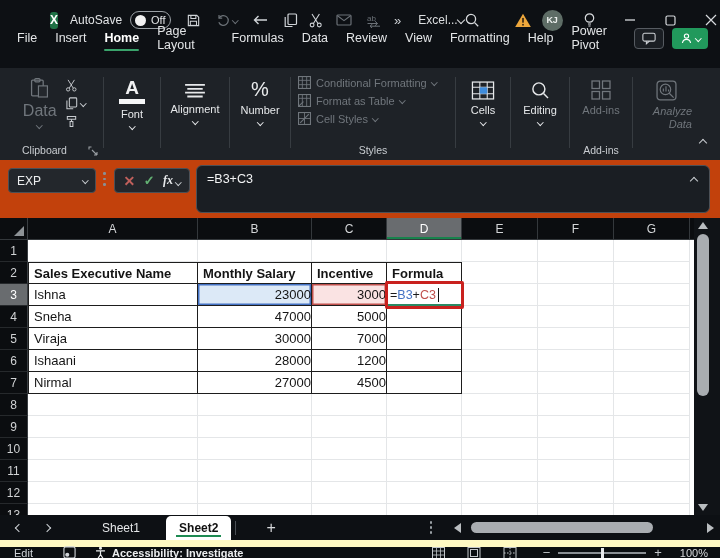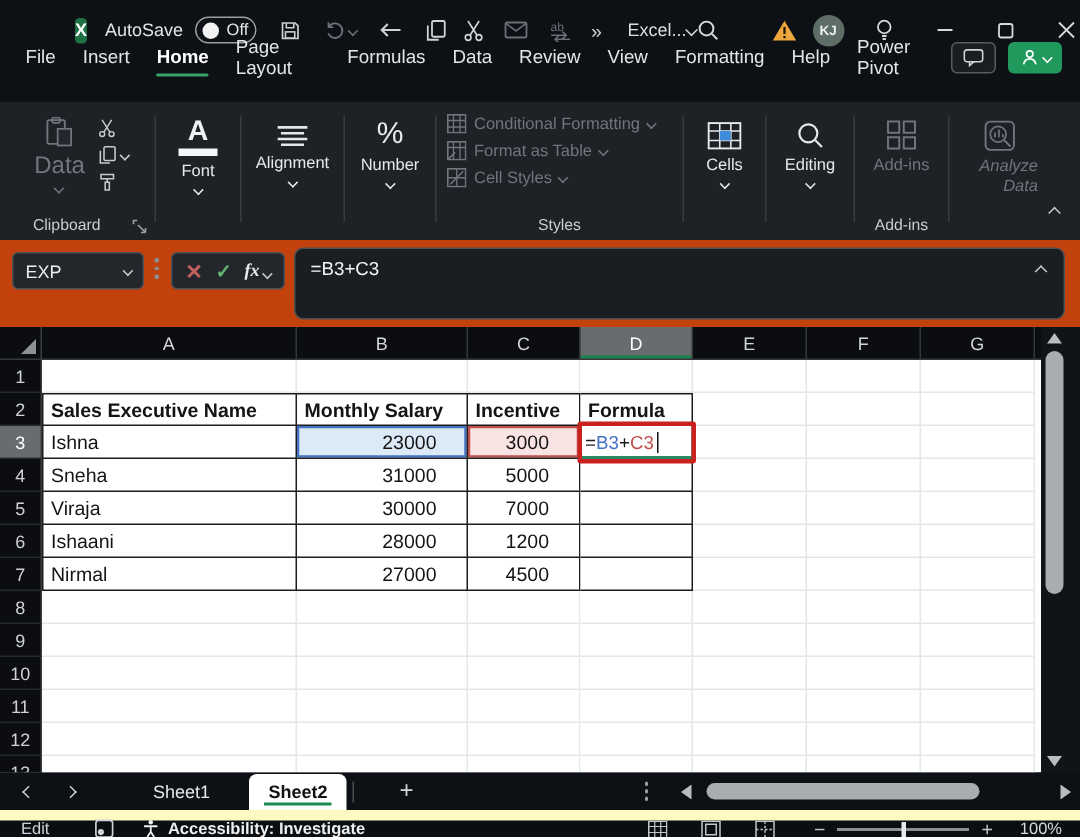--- a/index.html
+++ b/index.html
@@ -120,21 +120,21 @@
         display:flex; align-items:center; justify-content:center;
         border-right:1px solid #3a3e42; border-bottom:1px solid #26292c; }
   .rh.sel { background:#696c6f; color:#fff; }
   .cell { height:22px; border-right:1px solid #e4e6e8; border-bottom:1px solid #e4e6e8;
           font-size:13px; color:#141414; display:flex; align-items:center; background:#fff; }
   .cell.tb { border-right:1px solid #1d1d1d; border-bottom:1px solid #1d1d1d; }
   .cell.tbt { border-top:1px solid #1d1d1d; height:22px; }
   .cell.tbl { border-left:1px solid #1d1d1d; }
   .cell.hd { font-weight:bold; font-size:13px; }
   .cell.txt { padding-left:5px; }
-  .cell.num { justify-content:flex-end; padding-right:20px; }
+  .cell.num { justify-content:flex-end; padding-right:0; }
   .cell.refblue { background:#dcE9f7; box-shadow:inset 0 0 0 1.5px #4472c4; }
   .cell.refred  { background:#fae3e3; box-shadow:inset 0 0 0 1.5px #c0504d; }
   .fcell { position:relative; padding-left:3px; font-size:12.5px; }
   .fcell .eqop { color:#1a1a1a; }
   .fcell .rb { color:#4472c4; }
   .fcell .rr { color:#c0504d; }
   .caret { display:inline-block; width:1px; height:14px; background:#111; margin-left:2px; }
   .redbox { position:absolute; left:-2px; top:-3px; width:79px; height:28px;
             border:3px solid #c9211e; border-radius:2px; pointer-events:none; z-index:5; }
   .editline { position:absolute; left:0; bottom:-1px; width:100%; height:2px; background:#2b8a63; }
@@ -569,21 +569,21 @@
       <span class="redbox"></span>
     </div>
     <div class="cell c4"></div>
       <div class="cell c5"></div>
       <div class="cell c6"></div>
   </div>
 
   <div class="row">
     <div class="rh">4</div>
     <div class="cell c0 tb tbl txt">Sneha</div>
-    <div class="cell c1 tb num">31000</div>
+    <div class="cell c1 tb num">47000</div>
     <div class="cell c2 tb num">5000</div>
     <div class="cell c3 tb"></div>
     <div class="cell c4"></div>
       <div class="cell c5"></div>
       <div class="cell c6"></div>
   </div>
 
   <div class="row">
     <div class="rh">5</div>
     <div class="cell c0 tb tbl txt">Viraja</div>

